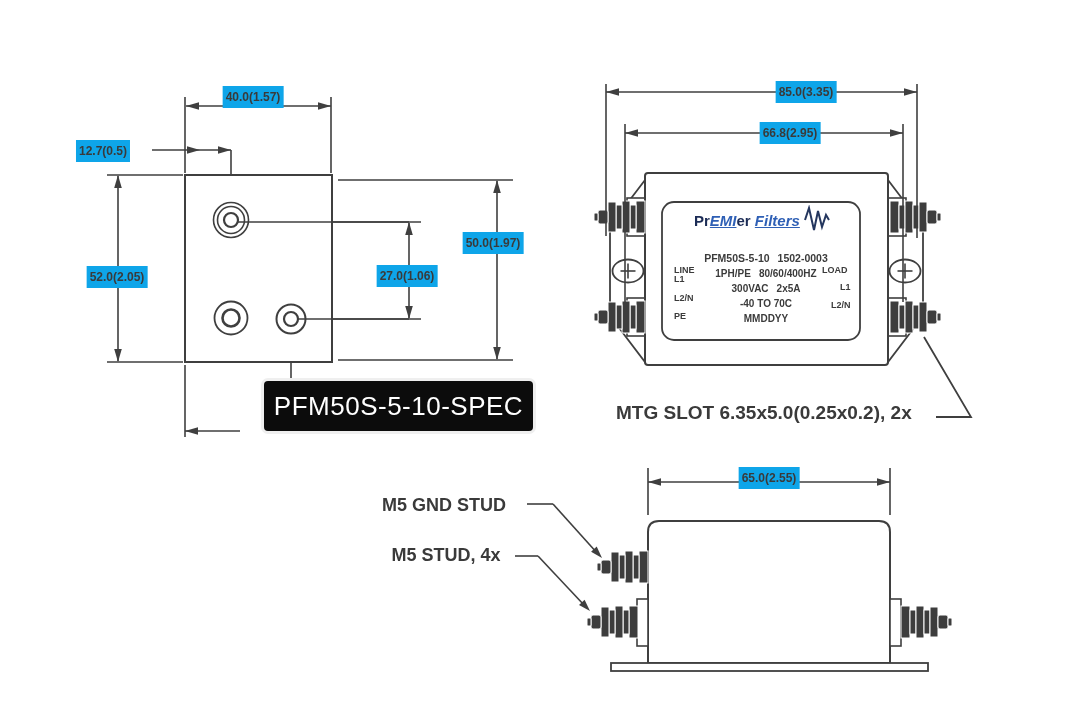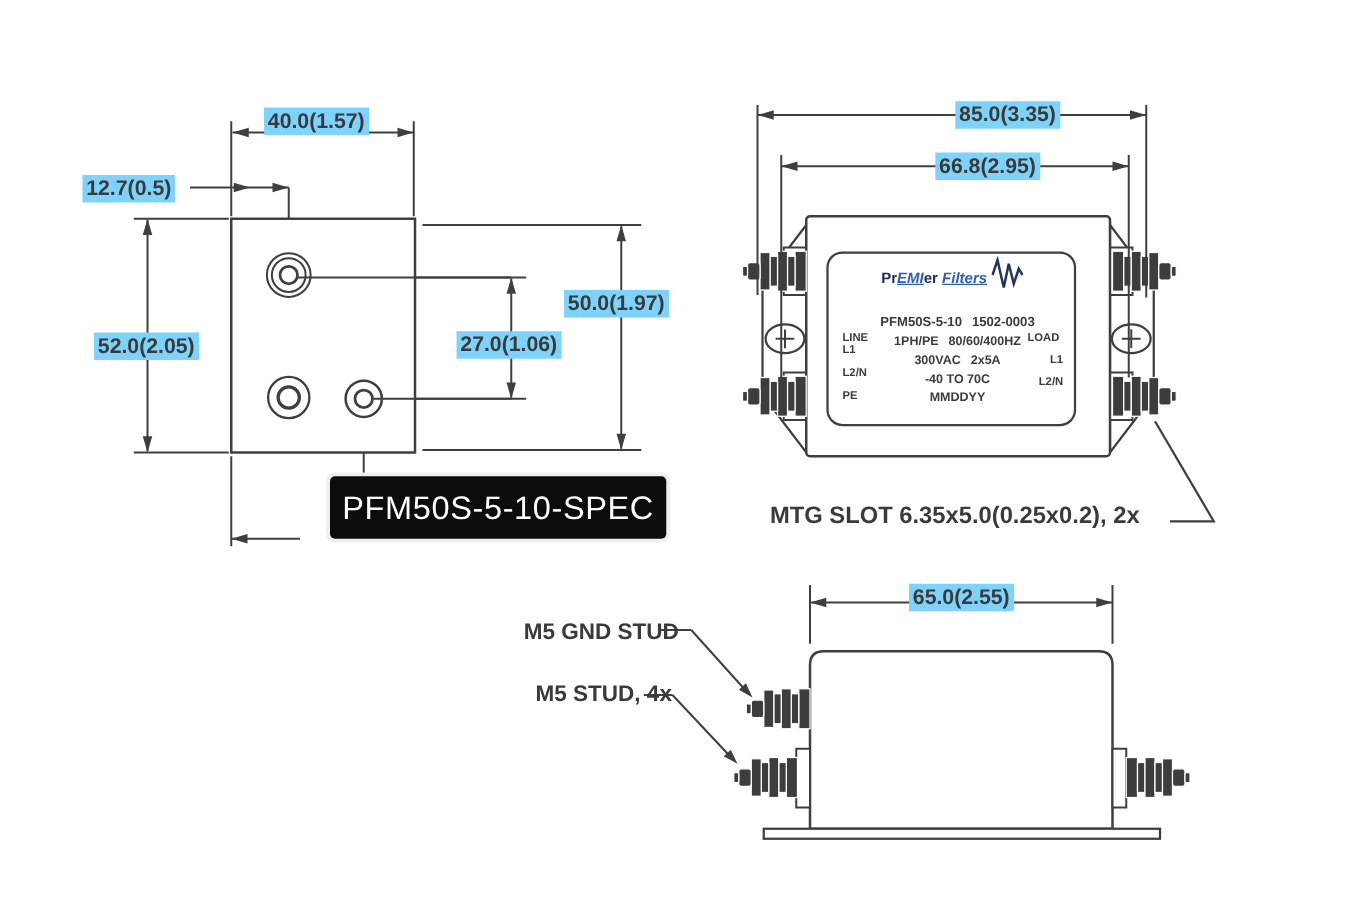--- a/index.html
+++ b/index.html
@@ -1,27 +1,27 @@
 <!DOCTYPE html>
 <html><head>
 <meta charset="utf-8">
 <style>
   html,body{margin:0;padding:0;background:#ffffff;}
   #stage{position:relative;width:1080px;height:728px;background:#ffffff;overflow:hidden;
          font-family:"Liberation Sans",sans-serif;}
   svg{position:absolute;left:0;top:0;}
-  .dim{position:absolute;font-weight:bold;font-size:17px;color:#3a3a3a;background:#7dd3fc;
+  .dim{position:absolute;font-weight:bold;font-size:12px;color:#3a3a3a;background:#0ea5e9;
        padding:0 3px;white-space:nowrap;transform:translateX(-50%);line-height:22px;}
   .note{position:absolute;font-weight:bold;font-size:19px;color:#3a3a3a;white-space:nowrap;line-height:24px;}
   .callout{position:absolute;font-weight:bold;font-size:18px;color:#3a3a3a;white-space:nowrap;
-           transform:translateX(-50%);line-height:22px;margin-left:37px;}
+           transform:translateX(-50%);line-height:22px;}
   .overlay{position:absolute;left:228px;top:381px;width:269px;height:50px;background:#0c0c0c;
            border-radius:4px;box-shadow:0 0 0 3px #efefef;display:flex;align-items:center;
            justify-content:center;color:#ffffff;font-size:26px;letter-spacing:.5px;cursor:pointer;margin-left:36px;}
-  .lbl-logo{position:absolute;left:664px;top:205px;width:196px;text-align:center;font-size:12px;
+  .lbl-logo{position:absolute;left:664px;top:205px;width:196px;text-align:center;font-size:15px;
             font-weight:bold;color:#1c2c56;white-space:nowrap;}
   .lbl-logo .blue{color:#2e5fb5;font-style:italic;text-decoration:underline;}
   .lbl-logo svg{position:relative;display:inline-block;vertical-align:-7px;left:0;top:0;}
   .tiny{position:absolute;font-weight:bold;font-size:9px;color:#3b3b3b;white-space:nowrap;margin-top:32px;}
   .specblock{position:absolute;left:682px;top:251px;width:168px;text-align:center;color:#3b3b3b;
              font-weight:bold;font-size:10px;line-height:15px;white-space:nowrap;}
   .specblock .first{font-size:10.5px;}
   .specblock span + span{margin-left:8px;}
   .termcol{position:absolute;font-weight:bold;font-size:9px;color:#3b3b3b;}
   .termcol div{line-height:18.5px;}

